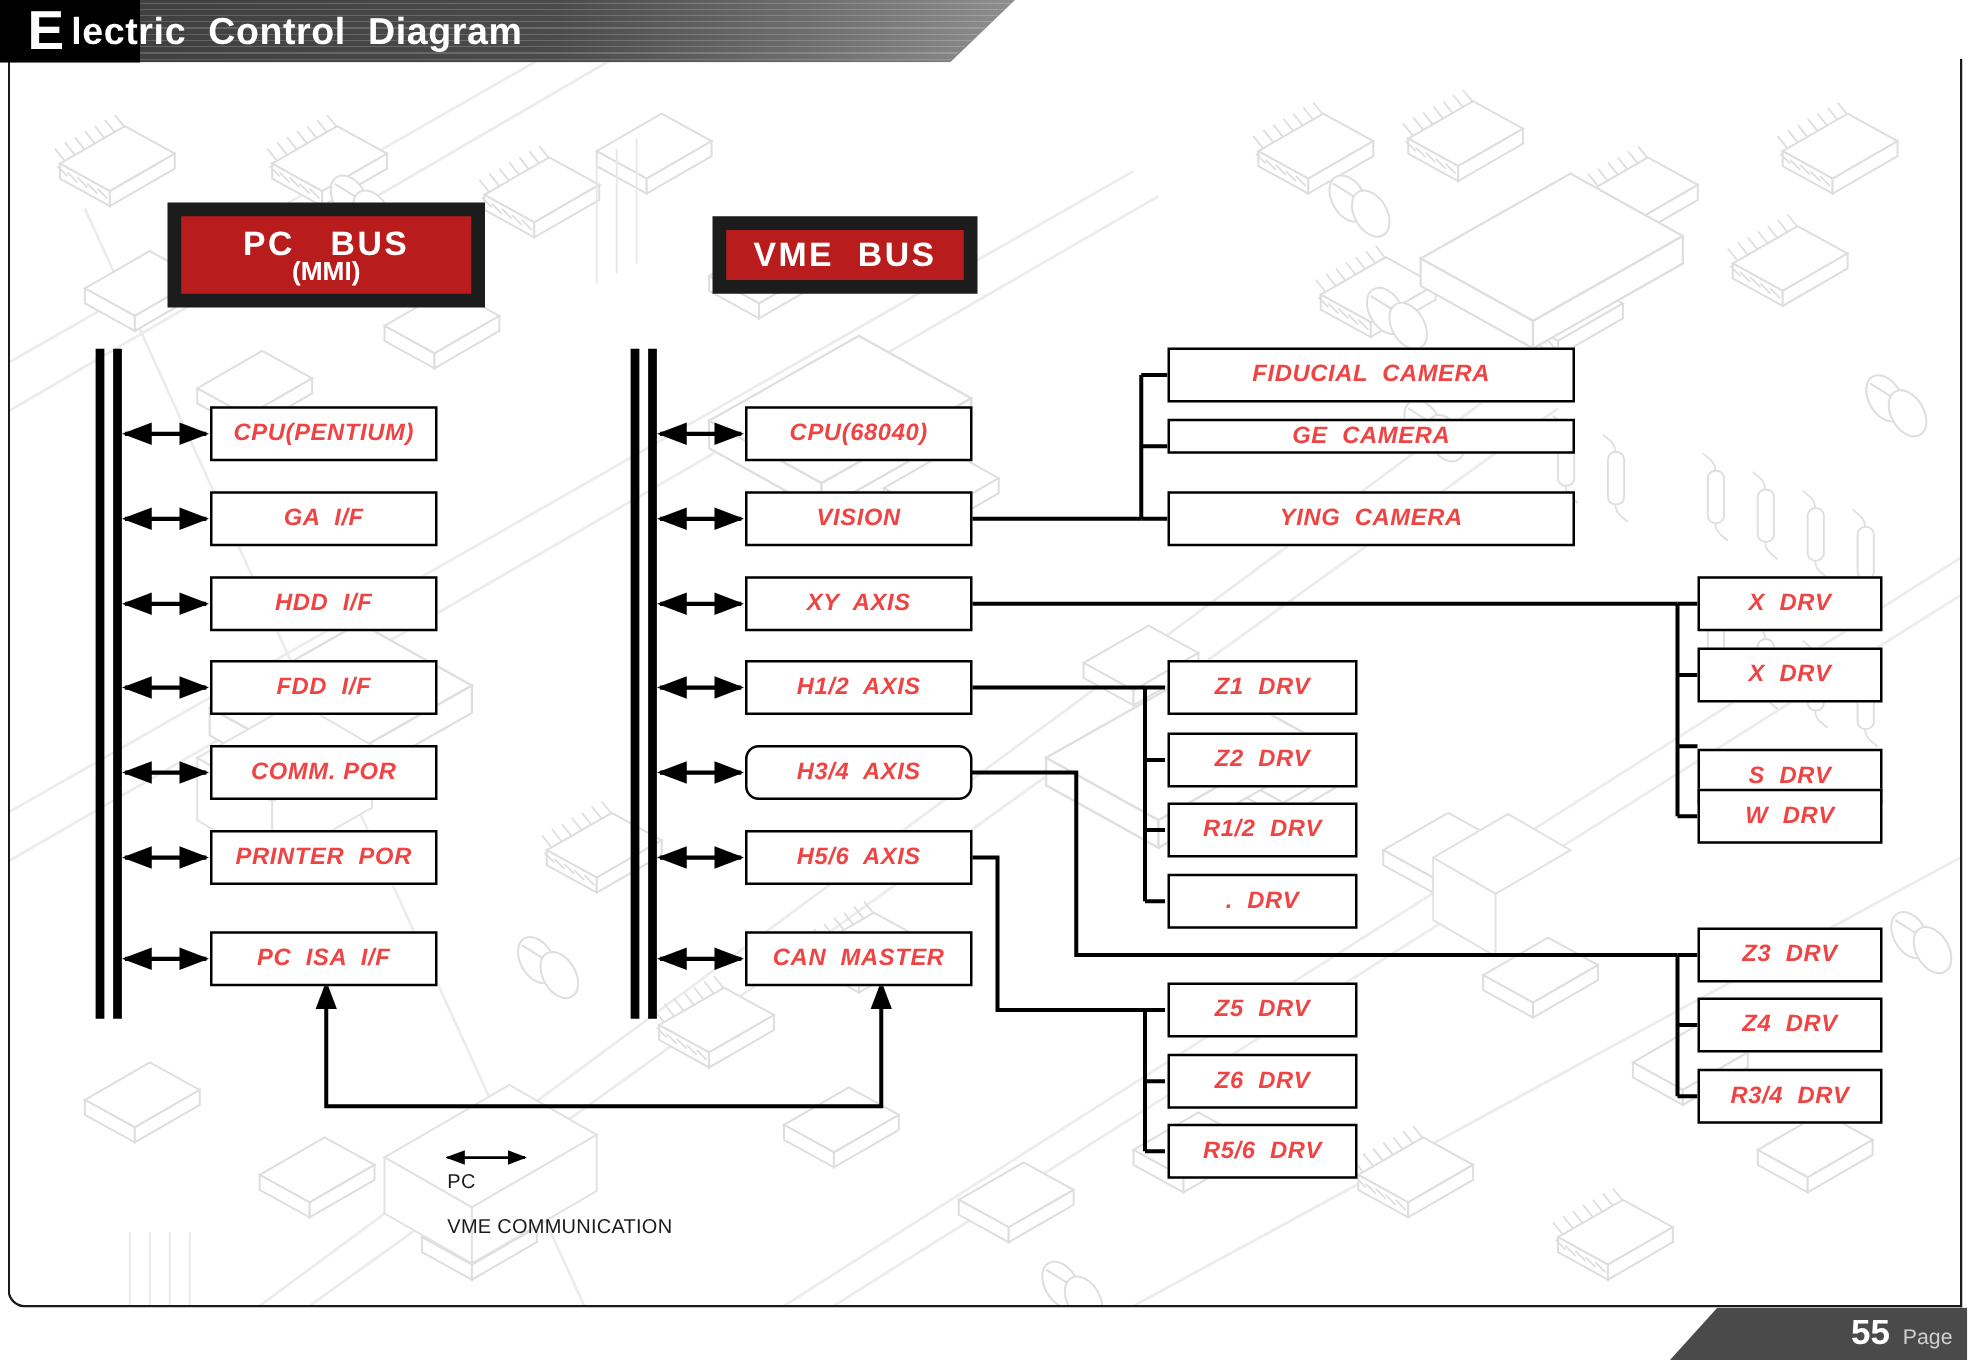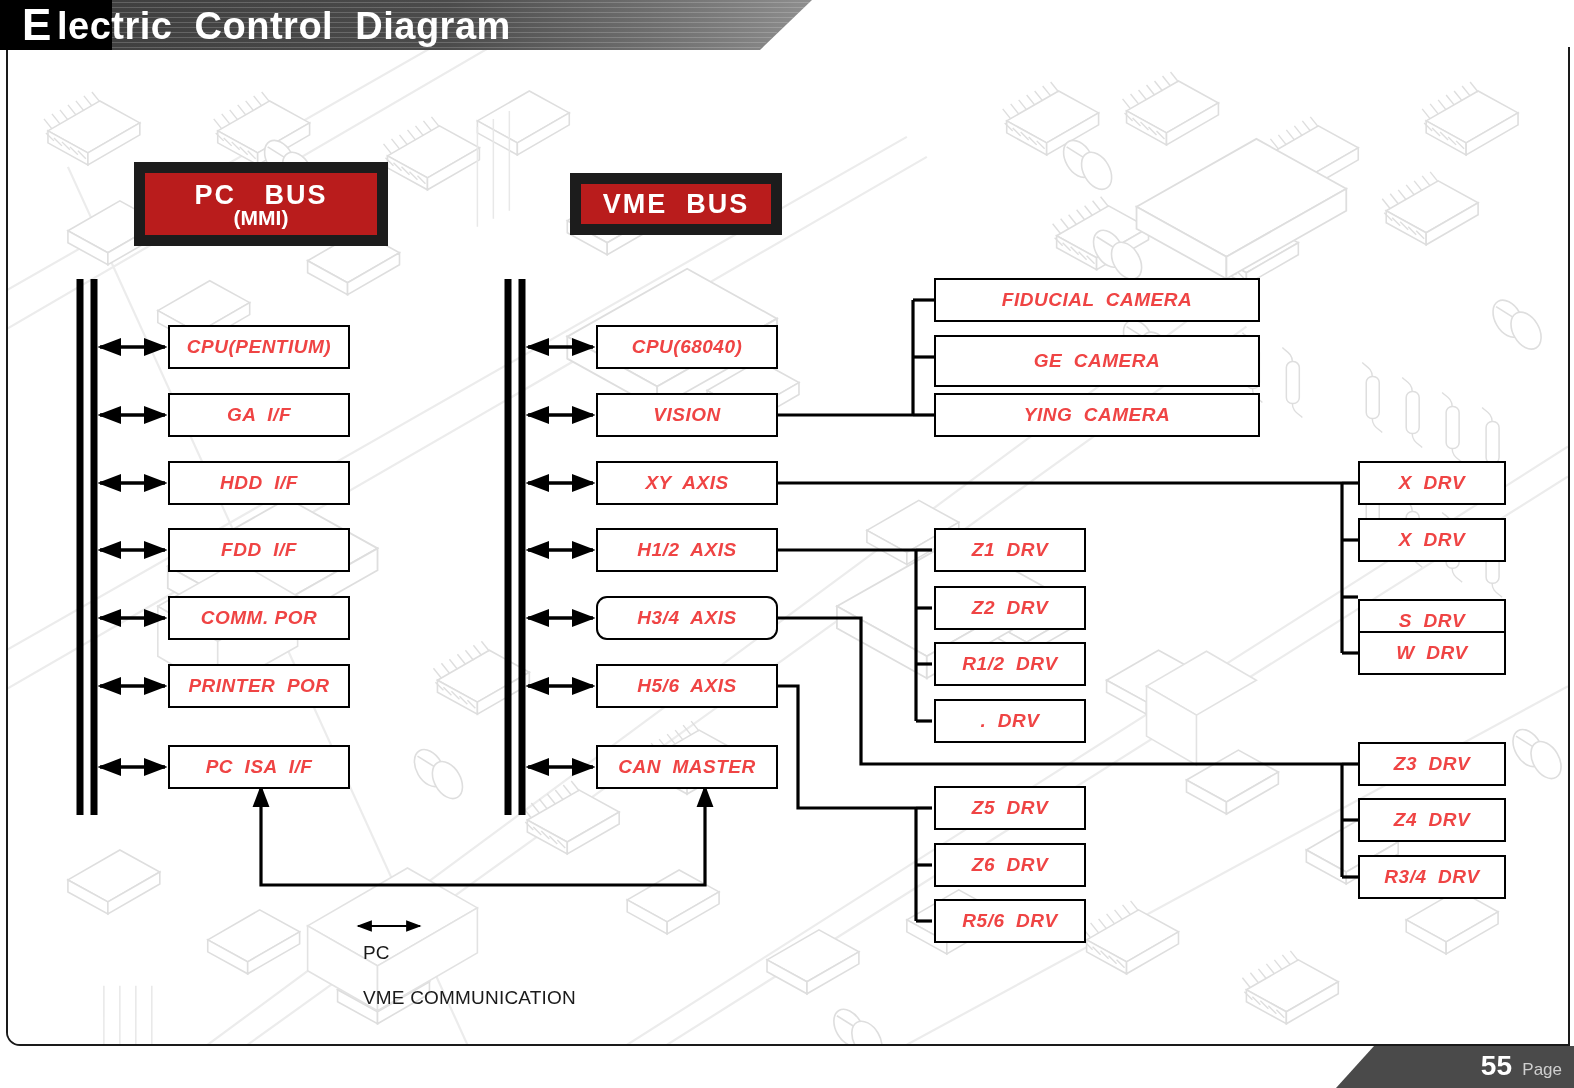--- a/index.html
+++ b/index.html
@@ -21,41 +21,41 @@
   #titlebar{position:absolute;left:0;top:0;width:812px;height:50px;}
   #titlebar .bg{position:absolute;inset:0;
      background:linear-gradient(90deg,#3c3c3c 0%,#4b4b4b 55%,#6e6e6e 80%,#8e8e8e 100%);
      clip-path:polygon(0 0,812px 0,760px 50px,0 50px);}
   #titlebar .stripes{position:absolute;left:110px;top:2px;width:700px;height:46px;
      background:repeating-linear-gradient(180deg,rgba(255,255,255,.18) 0 1px,rgba(0,0,0,0) 1px 5px);
      clip-path:polygon(0 0,700px 0,650px 46px,0 46px);}
   #titlebar .blk{position:absolute;left:0;top:0;width:112px;height:50px;background:#000;}
   #titlebar .cap{position:absolute;left:22px;top:2px;font-size:44px;font-weight:bold;
      color:#fff;line-height:46px;letter-spacing:0px;}
-  #titlebar .rest{position:absolute;left:57px;top:8px;font-size:38px;font-weight:bold;
+  #titlebar .rest{position:absolute;left:57px;top:8px;font-size:30px;font-weight:bold;
      color:#fff;line-height:36px;letter-spacing:0.5px;white-space:pre;}
 
   
   .bushdr{position:absolute;background:#1c1c1c;display:flex;align-items:center;justify-content:center;}
   .bushdr .inner{background:#b91c1c;width:calc(100% - 22px);height:calc(100% - 22px);
      display:flex;flex-direction:column;align-items:center;justify-content:center;color:#fff;}
   .bushdr .t1{font-size:27px;font-weight:bold;letter-spacing:2px;white-space:pre;line-height:29px;}
   .bushdr .t2{font-size:21px;font-weight:bold;line-height:19px;margin-top:-2px;}
 
   
   .bx{position:absolute;border:2px solid #000;background:#fff;
       display:flex;align-items:center;justify-content:center;
       font-size:19px;font-weight:bold;color:#ef4444;letter-spacing:0.5px;white-space:pre;
       box-sizing:border-box;font-style:italic;}
 
   
   #wires{position:absolute;left:0;top:0;width:1562px;height:999px;pointer-events:none;}
 
   
-  #commlabel{position:absolute;left:322px;top:872px;font-size:19px;color:#1a1a1a;
+  #commlabel{position:absolute;left:322px;top:872px;font-size:16px;color:#1a1a1a;
      font-weight:normal;white-space:pre;letter-spacing:0.2px;}
   #commlabel .seg{display:inline-block;vertical-align:middle;}
 
   
   #footer{position:absolute;right:0;bottom:0;width:260px;height:42px;}
   #footer .bar{position:absolute;inset:0;background:#4a4a4a;
      clip-path:polygon(60px 0,260px 0,260px 42px,22px 42px);}
   #footer .num{position:absolute;right:62px;top:4px;font-size:28px;font-weight:bold;color:#fff;}
   #footer .lbl{position:absolute;right:12px;top:14px;font-size:17px;color:#cfcfcf;}
 </style>
@@ -312,21 +312,21 @@
 
     <div class="bx" style="left:588px;top:278px;width:182px;height:44px;">CPU(68040)</div>
     <div class="bx" style="left:588px;top:346px;width:182px;height:44px;">VISION</div>
     <div class="bx" style="left:588px;top:414px;width:182px;height:44px;">XY  AXIS</div>
     <div class="bx" style="left:588px;top:481px;width:182px;height:44px;">H1/2  AXIS</div>
     <div class="bx" style="left:588px;top:549px;width:182px;height:44px;border-radius:11px;">H3/4  AXIS</div>
     <div class="bx" style="left:588px;top:617px;width:182px;height:44px;">H5/6  AXIS</div>
     <div class="bx" style="left:588px;top:698px;width:182px;height:44px;">CAN  MASTER</div>
 
     <div class="bx" style="left:926px;top:231px;width:326px;height:44px;">FIDUCIAL  CAMERA</div>
-    <div class="bx" style="left:926px;top:288px;width:326px;height:52px;">GE  CAMERA</div>
+    <div class="bx" style="left:926px;top:288px;width:326px;height:28px;">GE  CAMERA</div>
     <div class="bx" style="left:926px;top:346px;width:326px;height:44px;">YING  CAMERA</div>
 
     <div class="bx" style="left:926px;top:481px;width:152px;height:44px;">Z1  DRV</div>
     <div class="bx" style="left:926px;top:539px;width:152px;height:44px;">Z2  DRV</div>
     <div class="bx" style="left:926px;top:595px;width:152px;height:44px;">R1/2  DRV</div>
     <div class="bx" style="left:926px;top:652px;width:152px;height:44px;">.  DRV</div>
 
     <div class="bx" style="left:926px;top:739px;width:152px;height:44px;">Z5  DRV</div>
     <div class="bx" style="left:926px;top:796px;width:152px;height:44px;">Z6  DRV</div>
     <div class="bx" style="left:926px;top:852px;width:152px;height:44px;">R5/6  DRV</div>

